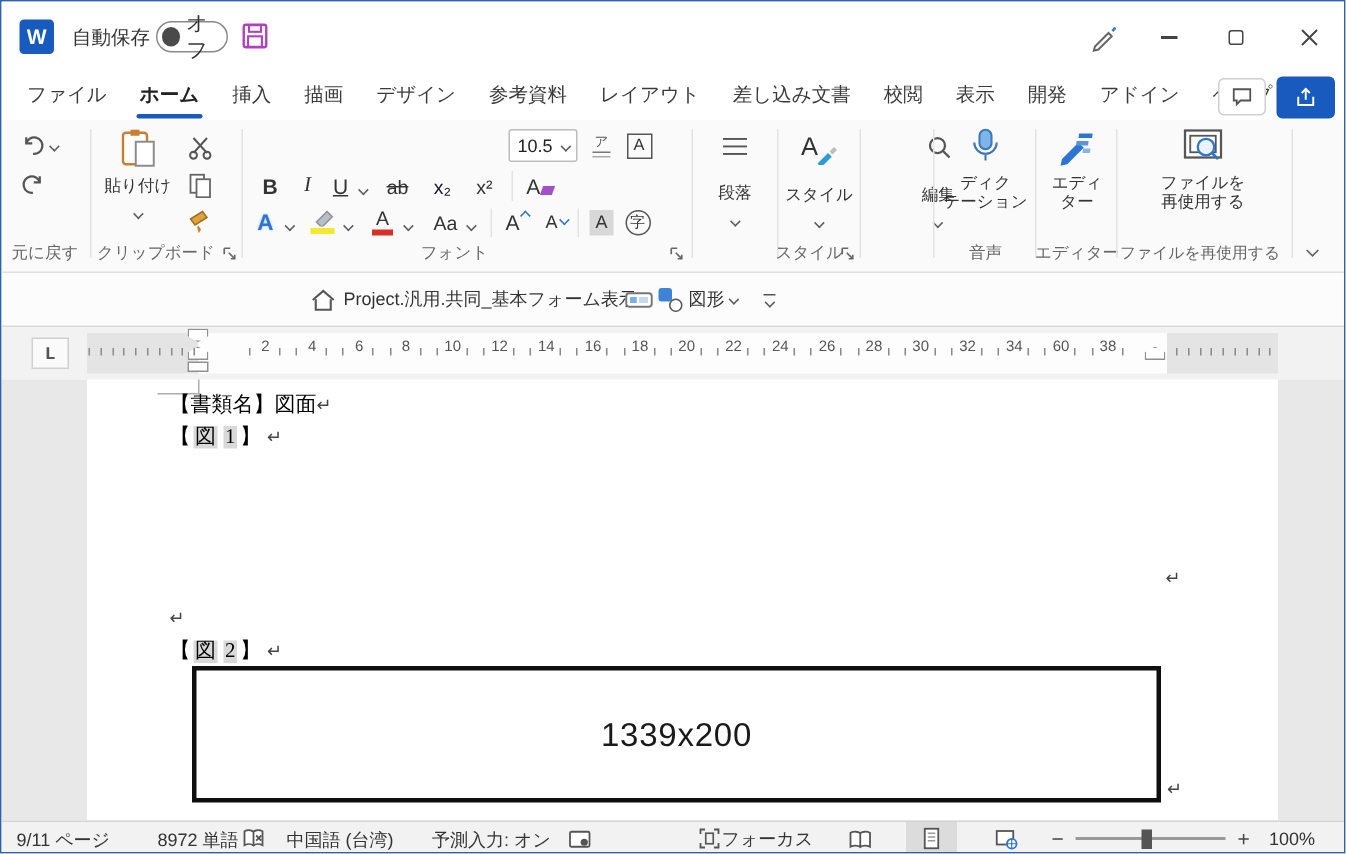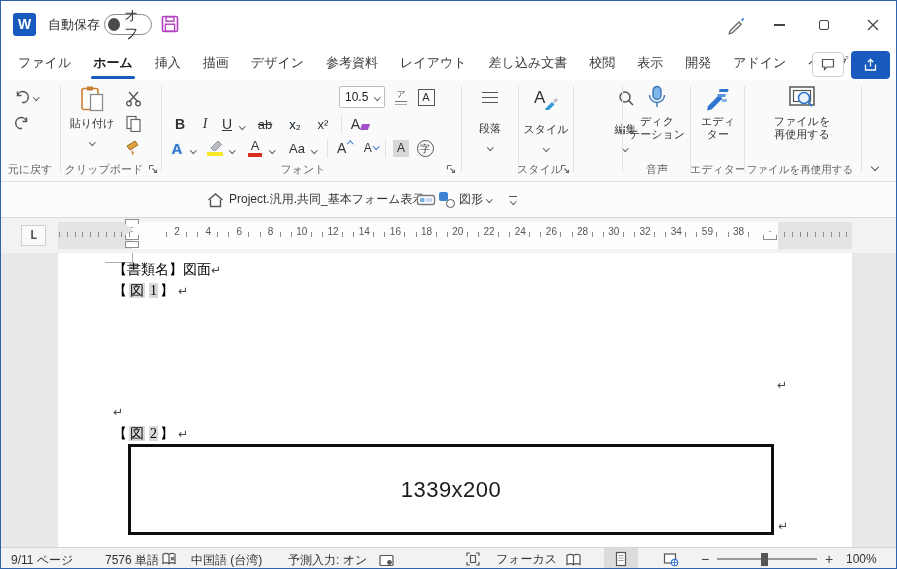--- a/index.html
+++ b/index.html
@@ -408,21 +408,21 @@
       <span class="rtick" style="left: 621.8px;"></span>
       <span class="rnum" style="left: 604.8px; text-align: center;">30</span>
       <span class="rtick" style="left: 633px;"></span>
       <span class="rtick" style="left: 653px;"></span>
       <span class="rnum" style="left: 636px;">32</span>
       <span class="rtick" style="left: 664.2px;"></span>
       <span class="rtick" style="left: 684.2px;"></span>
       <span class="rnum" style="left: 667.2px;">34</span>
       <span class="rtick" style="left: 695.4px;"></span>
       <span class="rtick" style="left: 715.4px;"></span>
-      <span class="rnum" style="left: 698.4px;">59</span>
+      <span class="rnum" style="left: 698.4px;">60</span>
       <span class="rtick" style="left: 726.6px;"></span>
       <span class="rtick" style="left: 746.6px;"></span>
       <span class="rnum" style="left: 729.6px;">38</span>
       <span class="rtick" style="left: 58px;"></span>
       <span class="rtick" style="left: 65.8px;"></span>
       <span class="rtick" style="left: 73.6px;"></span>
       <span class="rtick" style="left: 81.4px;"></span>
       <span class="rtick" style="left: 89.2px;"></span>
       <span class="rtick" style="left: 97px;"></span>
       <span class="rtick" style="left: 104.8px;"></span>
@@ -461,36 +461,36 @@
     </div>
 
     <div class="figbox" style="left:127px;top:191px;width:646px;height:91px">
       <span>1339x200</span>
     </div>
     <span class="pmark abs" style="left:777px;top:266px">↵</span>
   </div>
 
   <div class="sect" style="top:546px;height:22px;background:#f2f2f2;border-top:1px solid #d4d4d4">
     <span class="stx" style="left:10px">9/11 ページ</span>
-    <span class="stx" style="left:104px">7576 単語</span>
+    <span class="stx" style="left:104px">8972 単語</span>
     <div class="abs" style="left:160px;top:4px">
       <svg width="16" height="14" viewBox="0 0 16 14">
           <path d="M8 2.5 C6.5 1.2 3.8 1.2 2 2.2 V11.5 c1.8-1 4.5-1 6 .2 c1.5-1.2 4.2-1.2 6-.2 V2.2 C12.2 1.2 9.5 1.2 8 2.5 V12" fill="#fff" stroke="#555" stroke-width="1.2"></path>
           <path d="M9.8 5 l3.4 3.4 M13.2 5 L9.8 8.4" stroke="#555" stroke-width="1.2"></path>
         </svg>
     </div>
     <span class="stx" style="left:190px">中国語 (台湾)</span>
     <span class="stx" style="left:287px">予測入力: オン</span>
     <div class="abs" style="left:378px;top:5px">
       <svg width="15" height="13" viewBox="0 0 15 13">
           <rect x="1" y="1.5" width="13" height="10" rx="1" fill="#fff" stroke="#555" stroke-width="1.2"></rect>
           <circle cx="10.5" cy="8.5" r="2.4" fill="#555"></circle>
         </svg>
     </div>
-    <div class="abs" style="left:465px;top:0;height:22px;display:flex;align-items:center;gap:16px">
+    <div class="abs" style="left:465px;top:0;height:22px;display:flex;align-items:center;gap:1px">
       <svg width="14" height="14" viewBox="0 0 14 14">
           <path d="M4 1 H1 V4 M10 1 h3 v3 M1 10 v3 h3 M13 10 v3 h-3" fill="none" stroke="#555" stroke-width="1.2"></path>
           <rect x="4.5" y="3.5" width="5" height="7" fill="none" stroke="#555" stroke-width="1.1"></rect>
         </svg>
       <span style="font-size:12px;color:#333">フォーカス</span>
     </div>
     <div class="abs" style="left:558px;top:3px;width:28px;height:17px;display:flex;align-items:center;justify-content:center">
       <svg width="17" height="14" viewBox="0 0 17 14">
           <path d="M8.5 2.5 C7 1.2 4 1.2 2 2.2 V11.5 c2-1 5-1 6.5.2 c1.5-1.2 4.5-1.2 6.5-.2 V2.2 C13 1.2 10 1.2 8.5 2.5 V12" fill="#fff" stroke="#555" stroke-width="1.2"></path>
         </svg>

